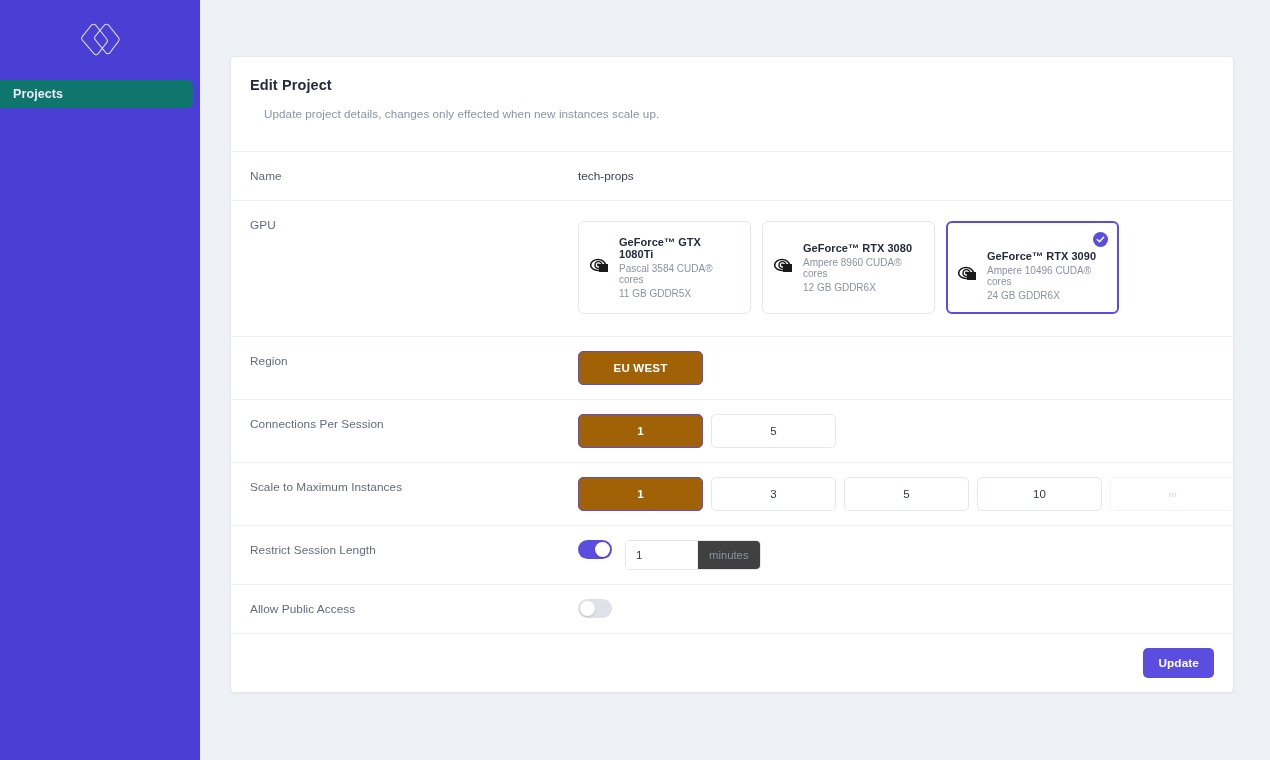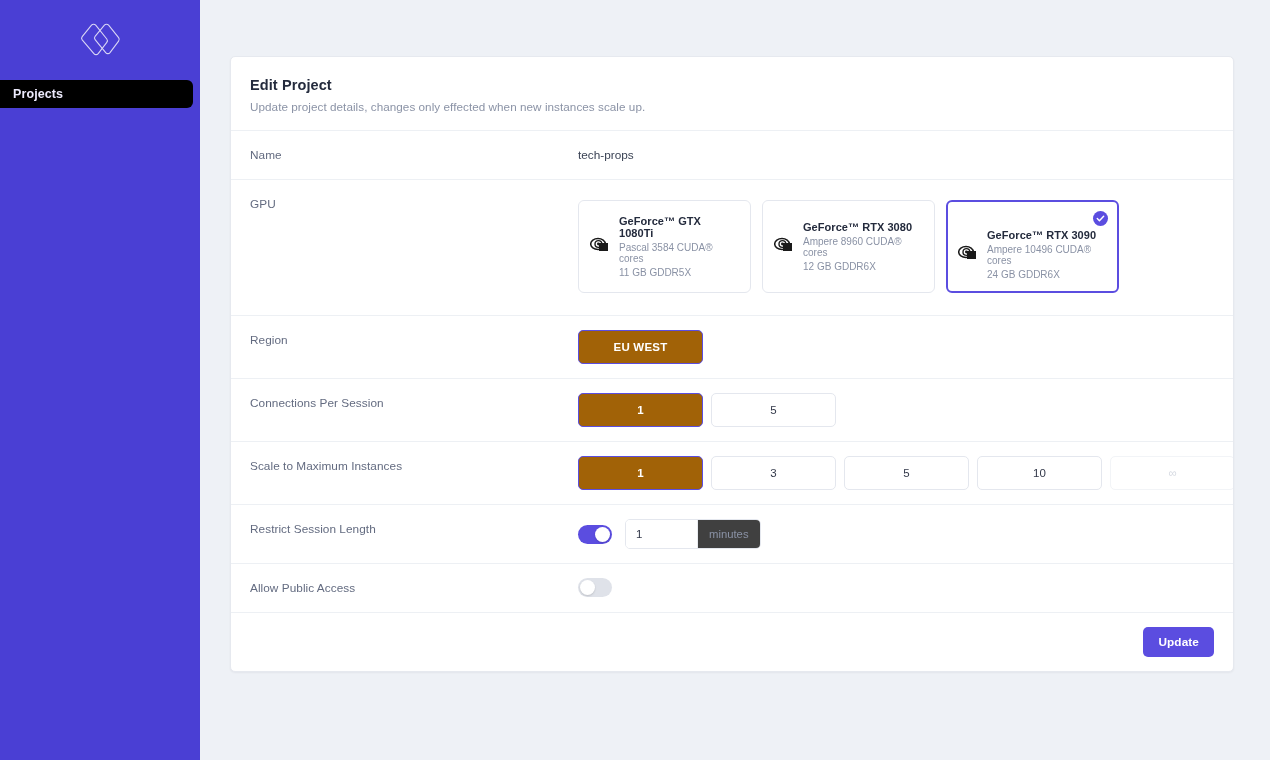--- a/index.html
+++ b/index.html
@@ -41,21 +41,21 @@
     display: flex;
     align-items: center;
     padding-left: 13px;
     border-radius: 0 6px 6px 0;
     font-size: 12.5px;
     font-weight: bold;
     color: #eceafc;
     letter-spacing: 0.1px;
     cursor: pointer;
   }
-  .nav-item.active { background: #000000; }
+  .nav-item.active { background: #0f766e; }
 
   
   .main {
     flex: 1;
     background: #eef1f6;
     padding: 56px 38px 0 30px;
     overflow: hidden;
   }
   .card {
     background: #ffffff;
@@ -71,21 +71,21 @@
   .card-title {
     font-size: 14.5px;
     font-weight: bold;
     color: #242b3d;
     margin: 0 0 7px 0;
     letter-spacing: 0.1px;
   }
   .card-subtitle {
     font-size: 11.7px;
     color: #8b93a6;
-    margin: 0;
+    margin: 14px;
     letter-spacing: 0.05px;
   }
 
   
   .row {
     display: flex;
     align-items: flex-start;
     border-bottom: 1px solid #edf0f4;
     padding: 0 19px;
     min-height: 48px;
@@ -97,21 +97,20 @@
     color: #636b80;
     padding-top: 17px;
     padding-bottom: 17px;
     letter-spacing: 0.05px;
   }
   .row-content {
     flex: 1;
     padding-top: 14px;
     padding-bottom: 14px;
     display: flex;
-    align-items: center;
     flex-wrap: wrap;
   }
   .row-value {
     font-size: 11.8px;
     color: #3a4254;
     padding-top: 3px;
   }
 
   
   .gpu-list { display: flex; gap: 11px; padding-top: 6px; padding-bottom: 8px; }

